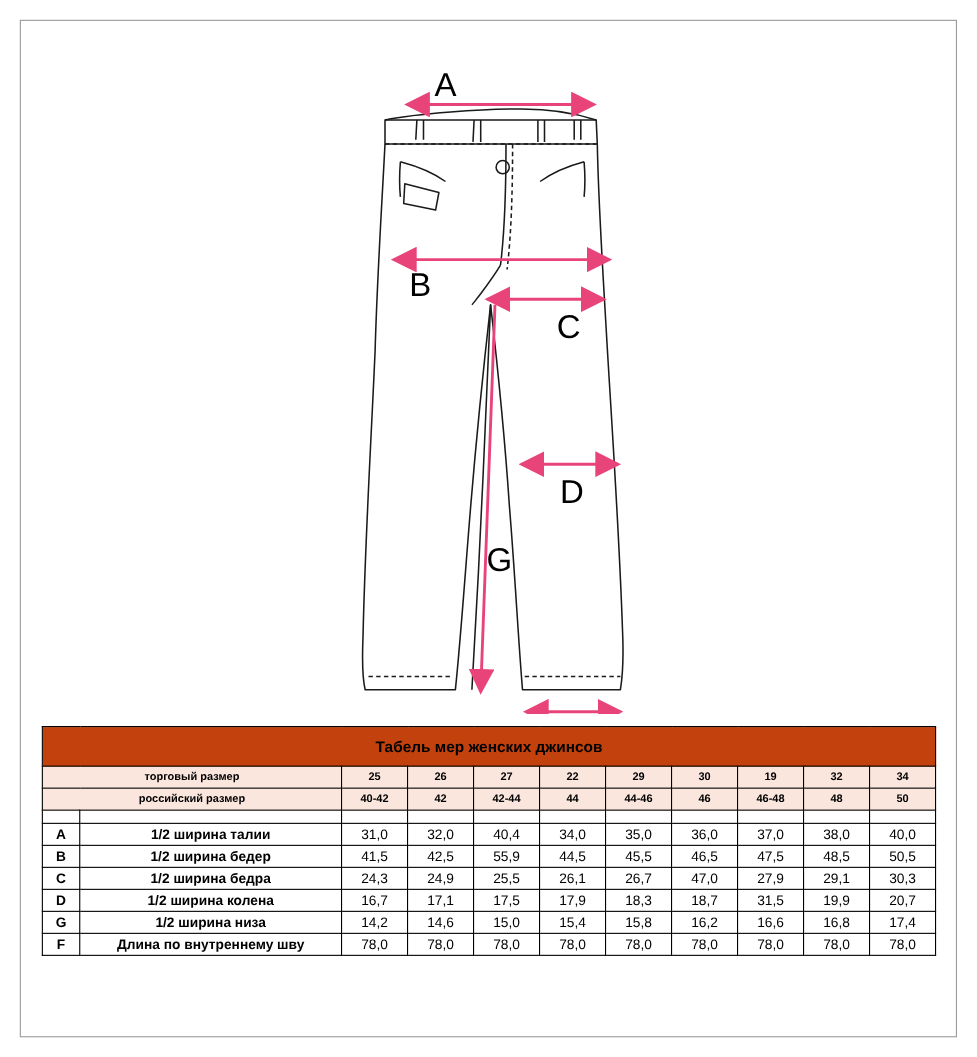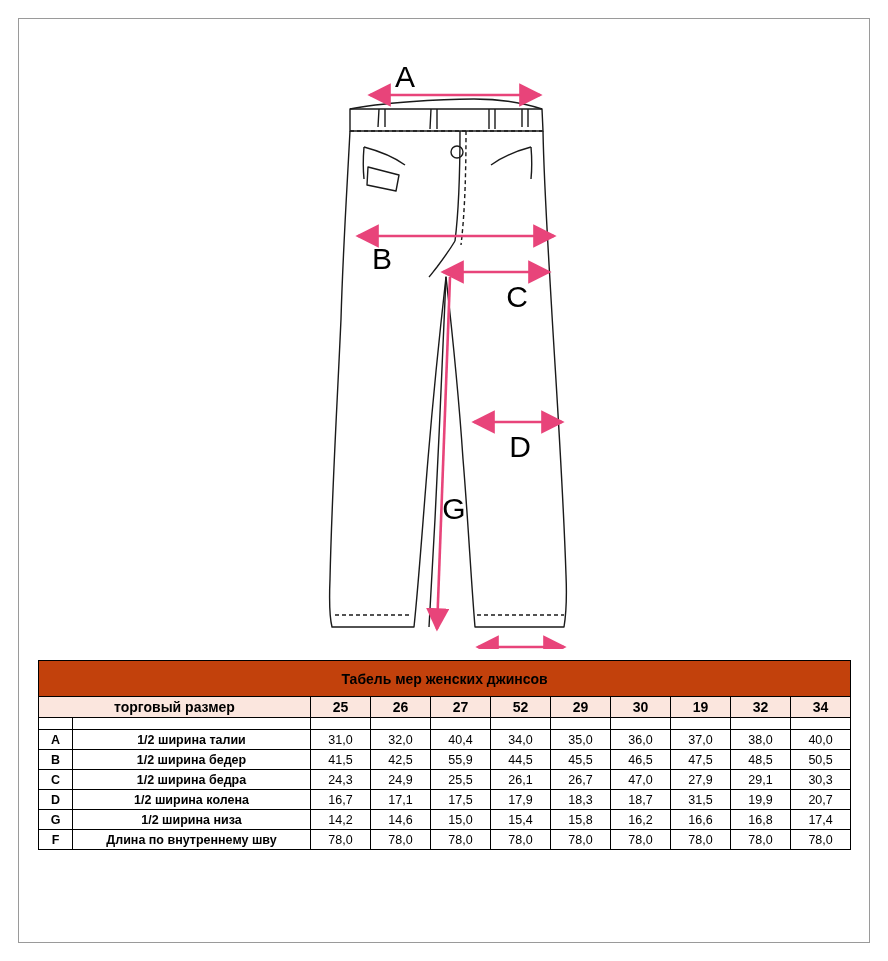--- a/index.html
+++ b/index.html
@@ -5,21 +5,21 @@
   html,body{margin:0;padding:0;background:#ffffff;}
   body{width:888px;height:961px;font-family:"Liberation Sans",sans-serif;color:#000;}
   .page{position:relative;width:888px;height:961px;box-sizing:border-box;padding:18px;}
   .frame{position:absolute;left:18px;top:18px;width:852px;height:925px;border:1px solid #9a9a9a;box-sizing:border-box;}
   .diagram{position:absolute;left:19px;top:19px;width:850px;height:630px;}
   .diagram svg{display:block;}
   .tablewrap{position:absolute;left:38px;top:660px;width:812px;}
   table{border-collapse:collapse;width:812px;table-layout:fixed;}
   td,th{border:1px solid #000;font-size:12.5px;text-align:center;padding:2px 1px;height:20px;box-sizing:border-box;}
   .title-row td{background:#c2410c;font-weight:bold;font-size:14px;height:36px;}
-  .hdr td{background:#fbe6de;font-weight:bold;font-size:14px;}
+  .hdr td{background:#fbe6de;font-weight:bold;font-size:10px;}
   .hdr td.lbl{text-align:center;}
   .spacer td{border-left:1px solid #000;border-right:1px solid #000;border-top:1px solid #000;border-bottom:1px solid #000;height:12px;background:#fff;}
   .letter{font-weight:bold;width:34px;}
   .name{text-align:center;font-weight:bold;font-size:12.5px;margin-top:16px;}
   .val{font-weight:normal;}
   col.c-letter{width:34px;}
   col.c-name{width:238px;}
   col.c-size{width:60px;}
 </style>
 </head>
@@ -124,28 +124,40 @@
       <tbody>
         <tr class="title-row">
           <td colspan="11">Табель мер женских джинсов</td>
         </tr>
 
         <tr class="hdr">
           <td colspan="2" class="lbl">торговый размер</td>
           <td>25</td>
           <td>26</td>
           <td>27</td>
-          <td>52</td>
+          <td>22</td>
           <td>29</td>
           <td>30</td>
           <td>19</td>
           <td>32</td>
           <td>34</td>
         </tr>
 
+        <tr class="hdr">
+          <td colspan="2" class="lbl">российский размер</td>
+          <td>40-42</td>
+          <td>42</td>
+          <td>42-44</td>
+          <td>44</td>
+          <td>44-46</td>
+          <td>46</td>
+          <td>46-48</td>
+          <td>48</td>
+          <td>50</td>
+        </tr>
 
         <tr class="spacer">
           <td></td>
             <td></td>
             <td></td>
             <td></td>
             <td></td>
             <td></td>
             <td></td>
             <td></td>

